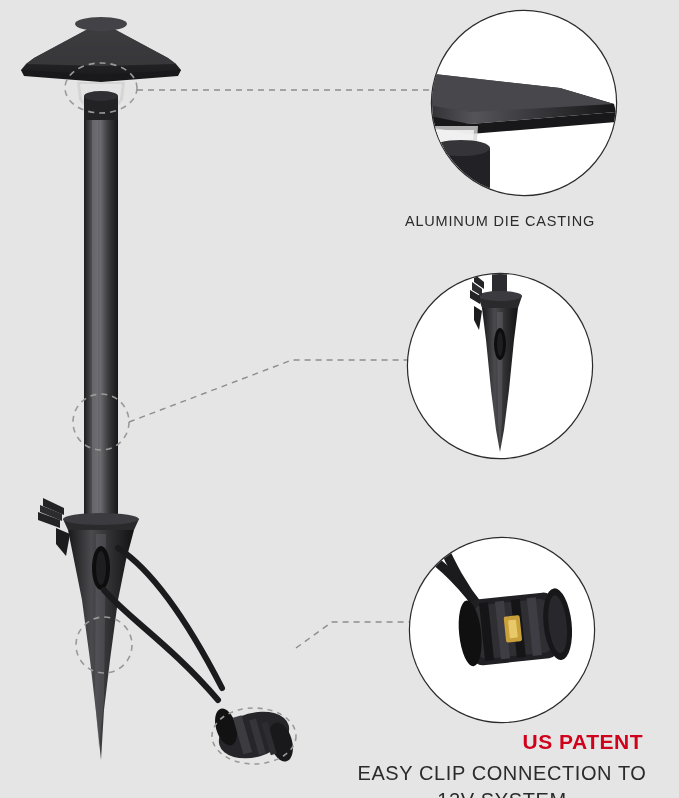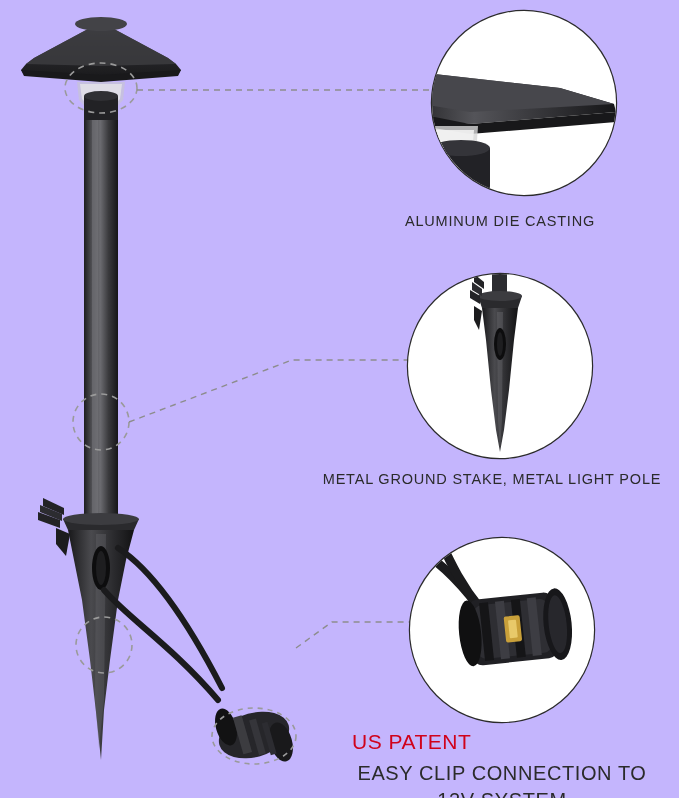--- a/index.html
+++ b/index.html
@@ -13,21 +13,21 @@
     height: 798px;
     font-family: "Liberation Sans", sans-serif;
     position: relative;
     overflow: hidden;
   }
   #stage {
     position: absolute;
     left: 0; top: 0;
     width: 679px;
     height: 798px;
-    background: #c4b5fd;
+    background: #e5e5e5;
   }
   .svg-layer {
     position: absolute;
     left: 0; top: 0;
     width: 679px;
     height: 798px;
   }
   .caption {
     position: absolute;
     text-align: center;
@@ -49,27 +49,27 @@
   }
   #cap-3 {
     left: 352px;
     top: 760px;
     width: 300px;
     font-size: 20px;
     letter-spacing: 0.6px;
   }
   #patent-title {
     position: absolute;
-    left: 352px;
+    left: 343px;
     top: 730px;
     width: 300px;
-    text-align: left;
+    text-align: right;
     color: #d0021b;
     font-size: 21px;
-    font-weight: normal;
+    font-weight: bold;
     letter-spacing: 0.5px;
     font-family: "Liberation Sans", sans-serif;
   }
 </style>
 </head>
 <body>
 
 <div id="stage">
 
   <svg class="svg-layer" viewBox="0 0 679 798">
@@ -244,19 +244,18 @@
 
           <rect x="505" y="616" width="16" height="26" rx="2" fill="#c9a03a"></rect>
           <rect x="509" y="620" width="8" height="18" rx="1" fill="#e8c96a"></rect>
         </g>
       </g>
     </g>
   </svg>
 
   <div class="caption" id="cap-1">ALUMINUM DIE CASTING</div>
 
-  <div class="caption" id="cap-2">METAL GROUND STAKE, METAL LIGHT POLE</div>
 
   <div id="patent-title">US PATENT</div>
 
   <div class="caption" id="cap-3">EASY CLIP CONNECTION TO 12V SYSTEM</div>
 
 </div>
 
 </body></html>

